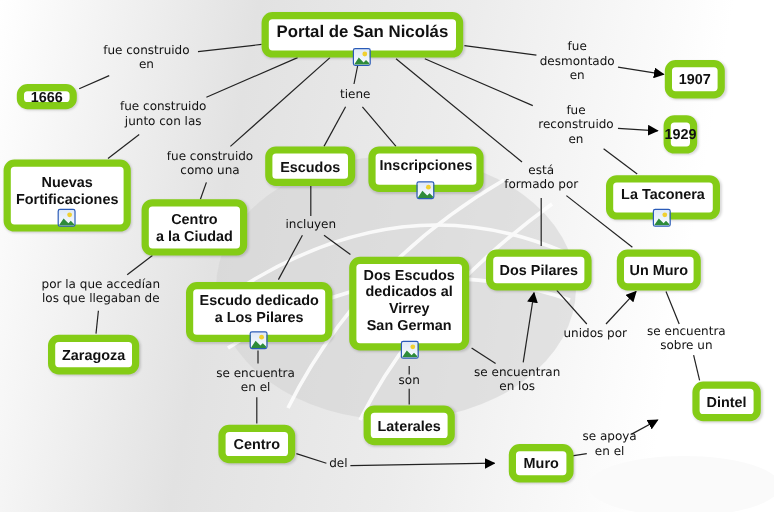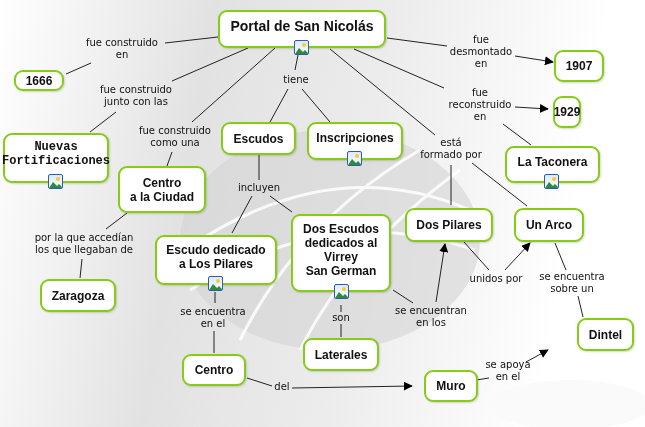--- a/index.html
+++ b/index.html
@@ -1,21 +1,21 @@
 <!DOCTYPE html>
 <html><head>
 <meta charset="utf-8">
 <style>
   html, body { margin:0; padding:0; }
   body { width:645px; height:427px; overflow:hidden; position:relative;
     font-family:"Liberation Sans", "DejaVu Sans", sans-serif;
     background: linear-gradient(100deg, #ffffff 0%, #e2e2e2 30%, #ececec 55%, #ffffff 85%); }
   #bg { position:absolute; left:0; top:0; width:645px; height:427px; }
   #lines { position:absolute; left:0; top:0; width:645px; height:427px; }
-  .node { position:absolute; box-sizing:border-box; background:#fff; border:2px solid #84cc16;
+  .node { position:absolute; box-sizing:border-box; background:#fff; border:6px solid #84cc16;
     border-radius:9px; display:flex; flex-direction:column; align-items:center; justify-content:center;
     font-weight:bold; font-size:12px; color:#111; text-align:center; line-height:14px;
     box-shadow: 1px 1px 2px rgba(0,0,0,0.15); }
   .node .t { white-space:pre-line; }
   .node.big { font-size:14px; }
   .imgicon { position:absolute; width:15px; height:15px; box-sizing:border-box; border:1px solid #2a5bb8;
     border-radius:2px; background:linear-gradient(#dfe9f7,#f7fbff); overflow:hidden; }
   .imgicon svg { display:block; }
   .lbl { position:absolute; font-family:"DejaVu Sans", sans-serif; font-size:10px; color:#111;
     text-align:center; white-space:pre-line; line-height:12px; transform:translateX(-50%); }
@@ -85,21 +85,21 @@
 </div>
 <div class="node" style="left:14px;top:70px;width:50px;height:21px;">
   <span class="t">1666</span>
 </div>
 <div class="node" style="left:554px;top:50px;width:50px;height:32px;">
   <span class="t">1907</span>
 </div>
 <div class="node" style="left:553px;top:96px;width:28px;height:32px;">
   <span class="t">1929</span>
 </div>
-<div class="node" style="left:3px;top:133px;width:106px;height:50px;font-family:Liberation Mono, monospace;">
+<div class="node" style="left:3px;top:133px;width:106px;height:60px;">
   <span class="t" style="margin-top:-8px;">Nuevas
 Fortificaciones</span>
 </div>
 <div class="node" style="left:118px;top:166px;width:88px;height:47px;">
   <span class="t">Centro
 a la Ciudad</span>
 </div>
 <div class="node" style="left:221px;top:122px;width:75px;height:33px;">
   <span class="t">Escudos</span>
 </div>
@@ -119,21 +119,21 @@
 <div class="node" style="left:291px;top:214px;width:100px;height:78px;">
   <span class="t" style="margin-top:-6px;">Dos Escudos
 dedicados al
 Virrey
 San German</span>
 </div>
 <div class="node" style="left:405px;top:208px;width:88px;height:34px;">
   <span class="t">Dos Pilares</span>
 </div>
 <div class="node" style="left:514px;top:208px;width:70px;height:34px;">
-  <span class="t">Un Arco</span>
+  <span class="t">Un Muro</span>
 </div>
 <div class="node" style="left:577px;top:318px;width:57px;height:33px;">
   <span class="t">Dintel</span>
 </div>
 <div class="node" style="left:303px;top:338px;width:76px;height:33px;">
   <span class="t">Laterales</span>
 </div>
 <div class="node" style="left:182px;top:354px;width:64px;height:32px;">
   <span class="t">Centro</span>
 </div>

